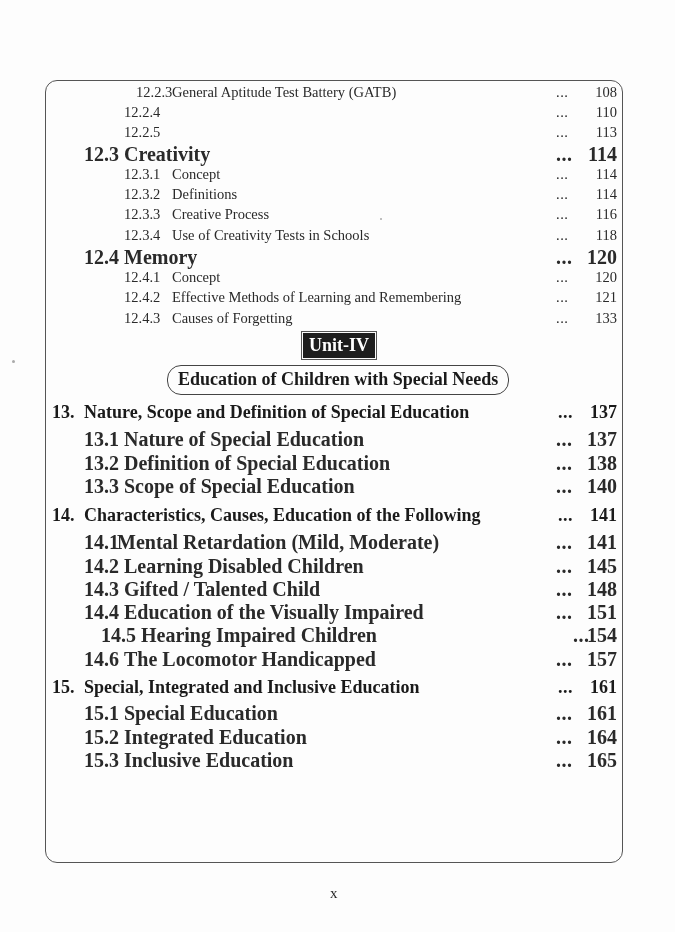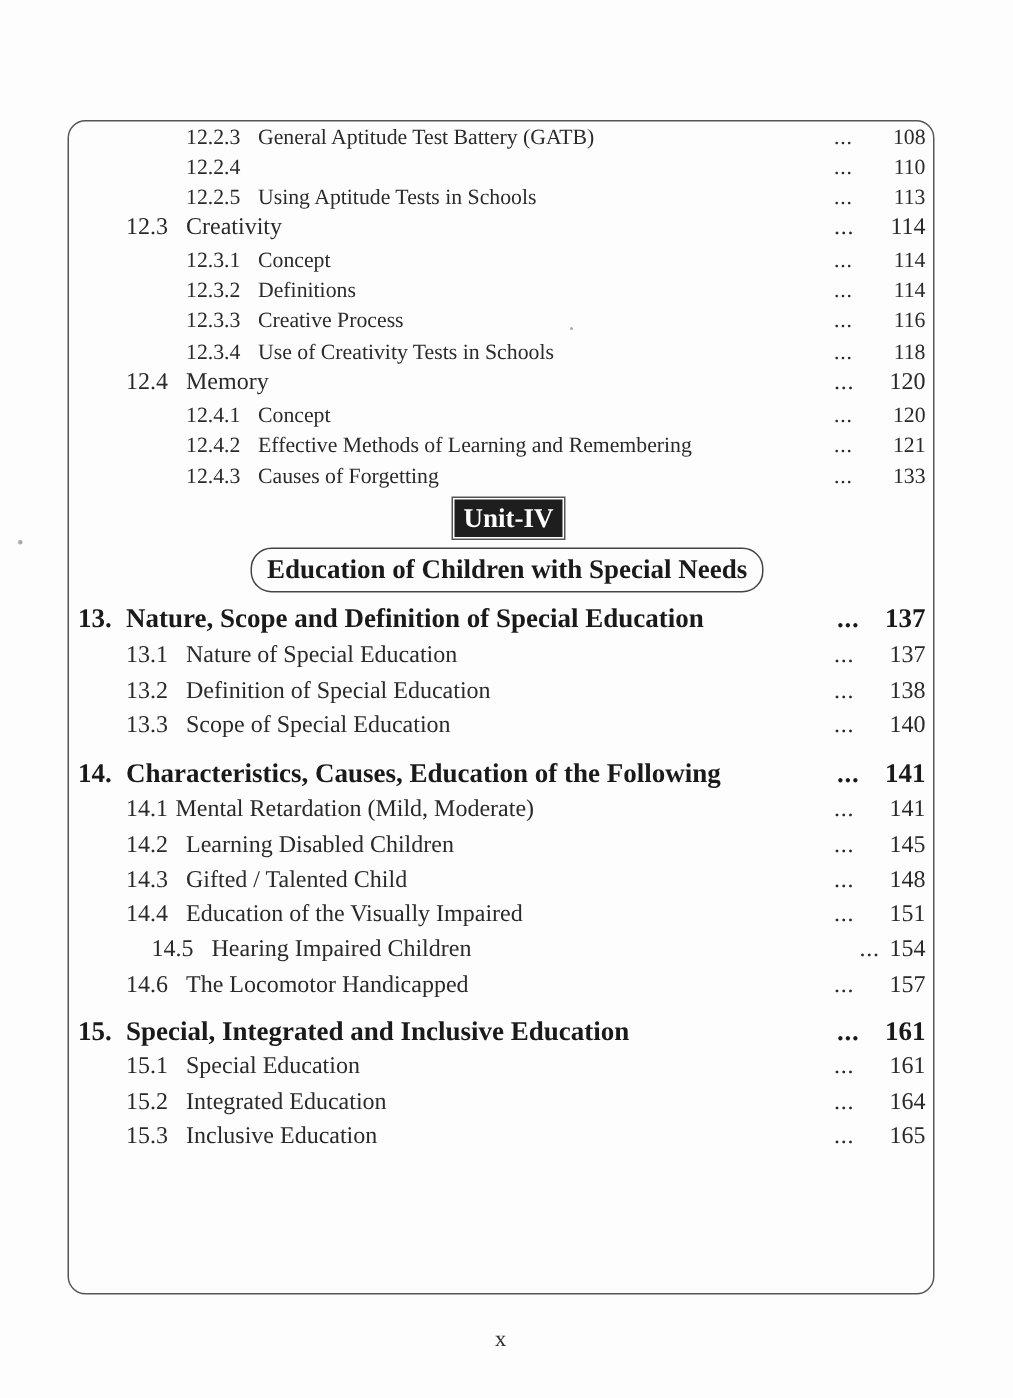--- a/index.html
+++ b/index.html
@@ -6,51 +6,50 @@
   body { width:675px; height:932px; background:#fdfdfd; position:relative; overflow:hidden;
          font-family:"Liberation Serif","DejaVu Serif",serif; color:#2a2a2a; }
   .frame { position:absolute; left:45px; top:80px; width:578px; height:783px;
            border:1.5px solid #555; border-radius:12px; box-sizing:border-box; }
   .row { position:absolute; left:0; right:0; height:22px; display:flex; align-items:baseline; }
   .num { position:absolute; white-space:nowrap; }
   .title { position:absolute; white-space:nowrap; }
   .dots { position:absolute; left:556px; white-space:nowrap; letter-spacing:0.5px; }
   .page { position:absolute; right:58px; width:40px; text-align:right; white-space:nowrap; }
   .l3 { font-size:14.5px; }
-  .l2 { font-size:16px; }
+  .l2 { font-size:20px;font-weight:bold; }
   .l1 { font-size:18px; font-weight:bold; color:#1a1a1a; }
   .unit-badge { position:absolute; left:303px; top:333px; height:25px; padding:0 6px;
                 background:#1e1e1e; color:#fff; font-weight:bold; font-size:18px; line-height:25px;
                 outline:1.5px solid #555; outline-offset:1px; }
   .unit-title { position:absolute; left:167px; top:365px; height:28px; padding:0 10px;
                 border:1.5px solid #444; border-radius:14px; font-weight:bold; font-size:18px;
                 line-height:27px; color:#1a1a1a; white-space:nowrap; }
   .folio { position:absolute; left:330px; top:885px; font-size:15px; }
   .speck { position:absolute; width:3px; height:3px; border-radius:50%; background:#aaa; }
 </style>
 </head>
 <body>
 
 <div class="frame"></div>
 
 <div id="toc">
     <div class="row l3" style="top: 84px;">
-      <span class="num" style="left: 124px;">12.2.3</span>
+      <span class="num" style="left: 136px;">12.2.3</span>
       <span class="title" style="left: 172px;">General Aptitude Test Battery (GATB)</span>
       <span class="dots">...</span>
       <span class="page">108</span>
     </div>
     <div class="row l3" style="top: 104px; padding-left: 44px;">
       <span class="num" style="left: 124px;">12.2.4</span>
       <span class="dots">...</span>
       <span class="page">110</span>
     </div>
     <div class="row l3" style="top: 124px;">
       <span class="num" style="left: 124px;">12.2.5</span>
-      <span class="title" style="left: 172px;">Using Aptitude Tests in Schools</span>
       <span class="dots">...</span>
       <span class="page">113</span>
     </div>
     <div class="row l2" style="top: 143px;">
       <span class="num" style="left: 84px;">12.3</span>
       <span class="title" style="left: 124px;">Creativity</span>
       <span class="dots">...</span>
       <span class="page">114</span>
     </div>
     <div class="row l3" style="top: 166px;">

